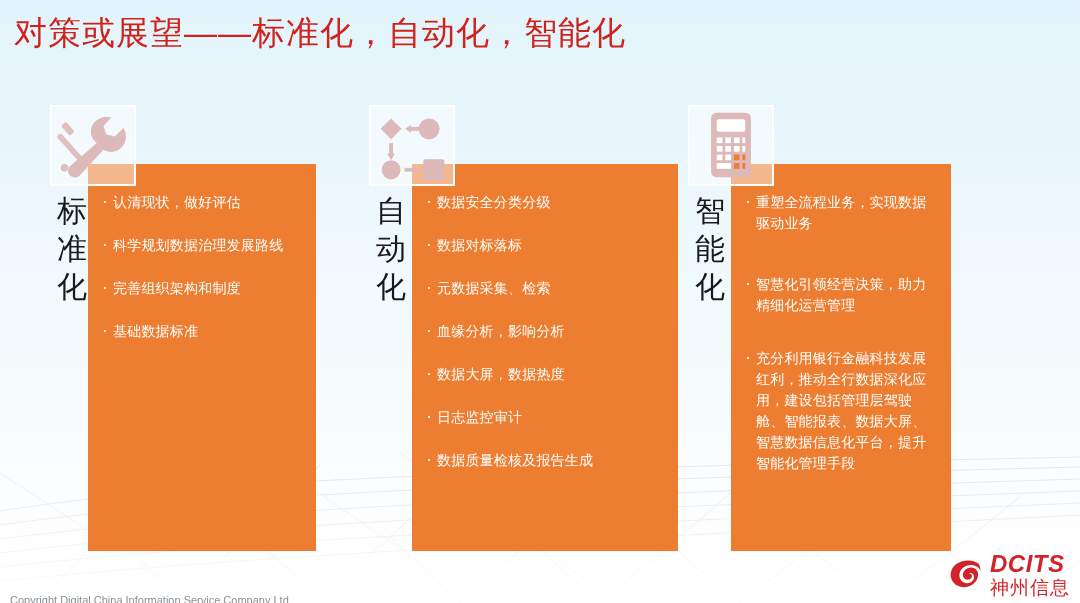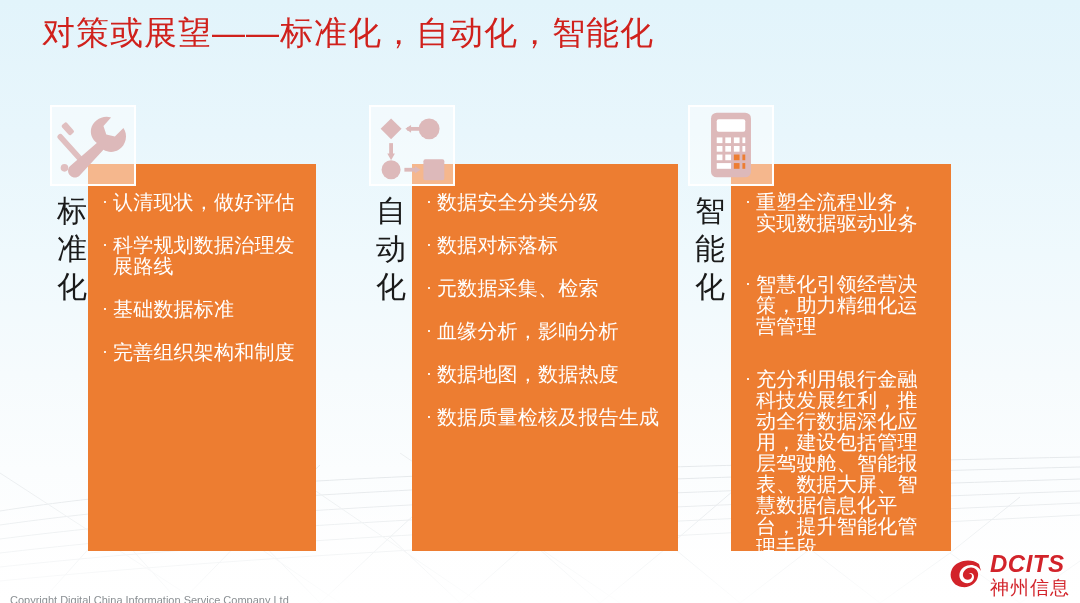--- a/index.html
+++ b/index.html
@@ -38,21 +38,20 @@
 
   
   .title {
     position: absolute;
     left: 14px; top: 10px;
     font-size: 33px;
     line-height: 46px;
     color: #d0211c;
     letter-spacing: 1px;
     white-space: nowrap;
-    margin-left: 28px;
   }
 
   
   .col { position: absolute; top: 0; height: 603px; }
   .icon-box {
     position: absolute;
     width: 86px; height: 81px;
     border: 2px solid #ffffff;
     background: rgba(255,255,255,0.45);
     z-index: 3;
@@ -73,21 +72,21 @@
   .panel {
     position: absolute;
     background: #ed7d31;
     z-index: 2;
     padding: 28px 14px 12px 14px;
   }
   .panel ul { list-style: none; }
   .panel li {
     position: relative;
     color: #ffffff;
-    font-size: 20px;
+    font-size: 14px;
     line-height: 21px;
     padding-left: 11px;
     margin-bottom: 22px;
     letter-spacing: 0.2px;
   }
   .panel li::before {
     content: "\00B7";
     position: absolute;
     left: 0; top: -1px;
     font-size: 18px;
@@ -173,22 +172,22 @@
     <div class="vlabel" style="left:52px; top:192px;">
       <span>标</span>
       <span>准</span>
       <span>化</span>
     </div>
 
     <div class="panel" style="left:88px; top:164px; width:228px; height:387px;">
       <ul>
         <li>认清现状，做好评估</li>
         <li>科学规划数据治理发展路线</li>
+        <li>完善组织架构和制度</li>
         <li>基础数据标准</li>
-        <li>完善组织架构和制度</li>
       </ul>
     </div>
   </div>
 
   <div class="col">
 
     <div class="icon-box" style="left:369px; top:105px;">
       <svg viewBox="0 0 86 81">
         <g fill="#ddb9ba">
 
@@ -217,21 +216,22 @@
       <span>动</span>
       <span>化</span>
     </div>
 
     <div class="panel" style="left:412px; top:164px; width:266px; height:387px;">
       <ul>
         <li>数据安全分类分级</li>
         <li>数据对标落标</li>
         <li>元数据采集、检索</li>
         <li>血缘分析，影响分析</li>
-        <li>数据地图，数据热度</li>
+        <li>数据大屏，数据热度</li>
+        <li>日志监控审计</li>
         <li>数据质量检核及报告生成</li>
       </ul>
     </div>
   </div>
 
   <div class="col">
 
     <div class="icon-box" style="left:688px; top:105px;">
       <svg viewBox="0 0 86 81">
         <rect x="22" y="6" width="42" height="68" rx="6" fill="#ddb9ba"></rect>

